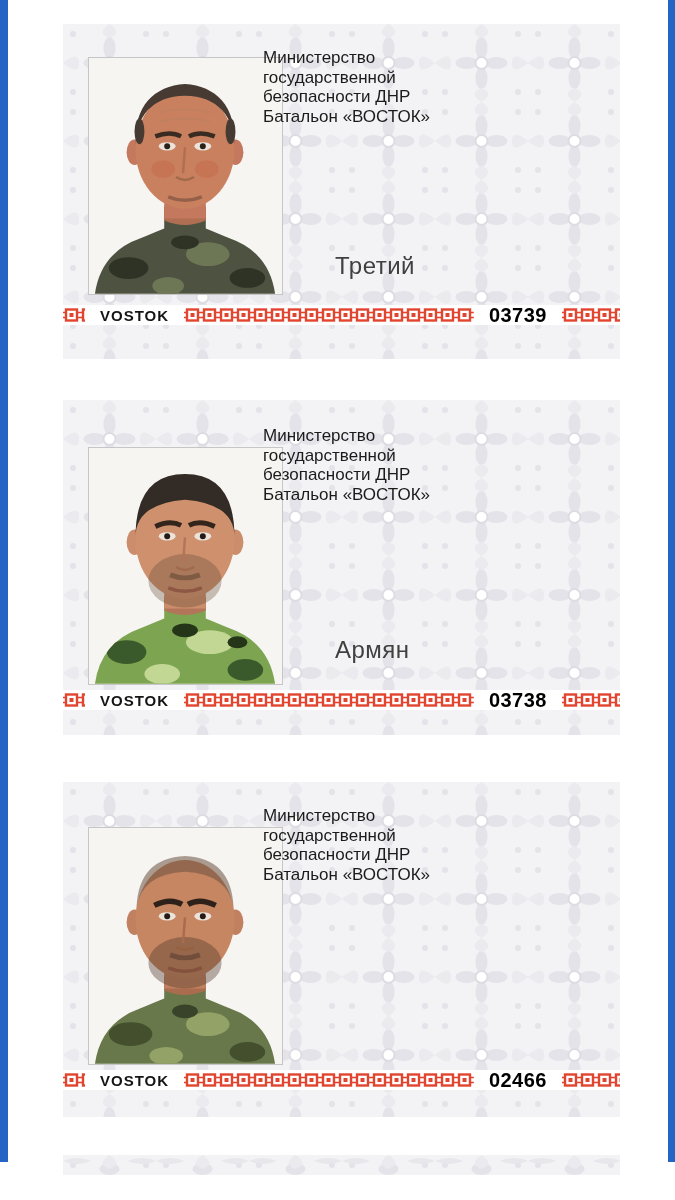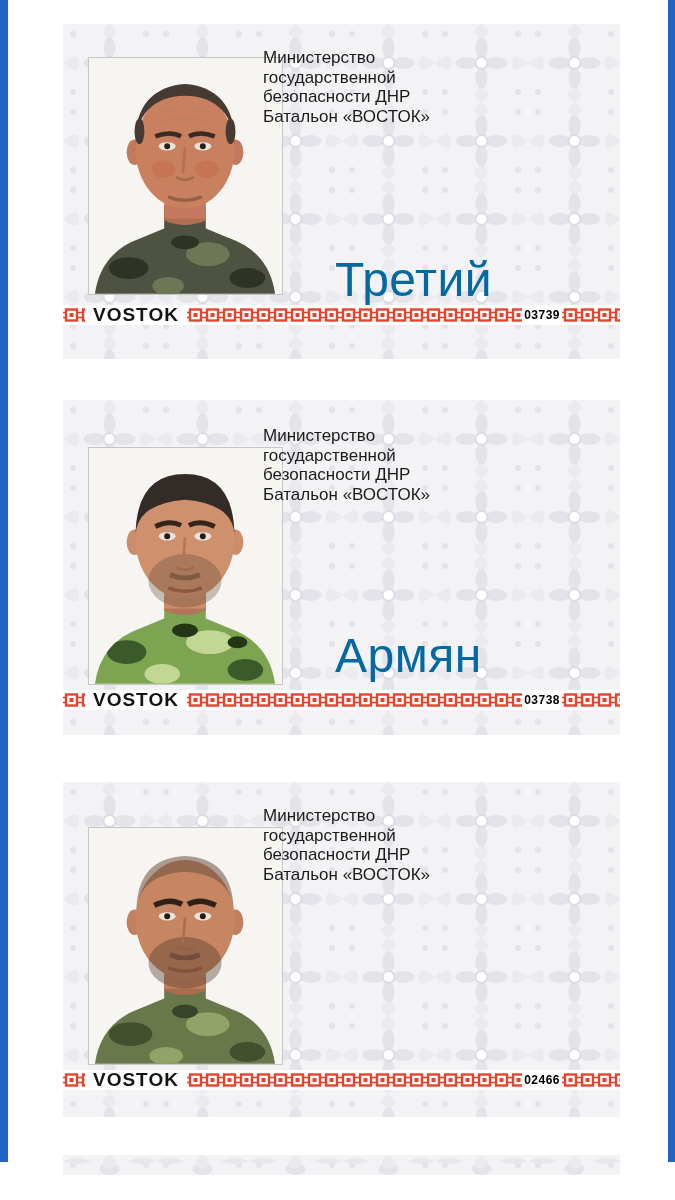--- a/index.html
+++ b/index.html
@@ -17,32 +17,32 @@
              border-left:8px solid #2464c5; border-right:7px solid #2464c5; }
 
   .card { position:absolute; left:55px; width:557px; height:335px; background:#f3f3f5; overflow:hidden; }
   .card .damask { position:absolute; left:0; top:0; }
 
   .photo { position:absolute; left:25px; width:195px; height:238px; background:#f7f5f2; border:1px solid #c6c6c6; }
   .photo svg { display:block; }
 
   .ministry { position:absolute; left:200px; width:260px; text-align:left;
               font-size:17px; line-height:19.5px; color:#1b1b1b; }
-  .callsign { position:absolute; left:272px; font-size:48px; color:#0369a1; letter-spacing:.5px; }
+  .callsign { position:absolute; left:272px; font-size:24px; color:#404040; letter-spacing:.5px; }
 
   .strip { position:absolute; left:0; width:557px; height:20px; background:#fff;
            display:flex; align-items:center; }
   .strip .pat { height:18px; flex:0 0 auto; }
   .strip .pat.grow { flex:1 1 auto; }
-  .brand { flex:0 0 auto; padding:0 8px; font-size:19px; font-weight:700; letter-spacing:1px; color:#141414; }
-  .number { flex:0 0 auto; padding:0 2px; font-size:12px; font-weight:700; color:#000; letter-spacing:.5px; }
+  .brand { flex:0 0 auto; padding:0 15px; font-size:15px; font-weight:700; letter-spacing:1px; color:#141414; }
+  .number { flex:0 0 auto; padding:0 15px; font-size:20px; font-weight:700; color:#000; letter-spacing:.5px; }
 
   
   .c1 { top:24px; }   .c1 .photo{top:33px;} .c1 .ministry{top:24px;} .c1 .callsign{top:228px;} .c1 .strip{top:281px;}
-  .c2 { top:400px; }  .c2 .photo{top:47px;} .c2 .ministry{top:26px;} .c2 .callsign{top:228px;} .c2 .strip{top:290px;}
+  .c2 { top:400px; }  .c2 .photo{top:47px;} .c2 .ministry{top:26px;} .c2 .callsign{top:236px;} .c2 .strip{top:290px;}
   .c3 { top:782px; }  .c3 .photo{top:45px;} .c3 .ministry{top:24px;} .c3 .callsign{top:236px;} .c3 .strip{top:288px;}
   .c4stub { top:1155px; height:20px; }
 </style>
 </head>
 <body>
 
 <div class="screen">
 
 
   <div class="content">

